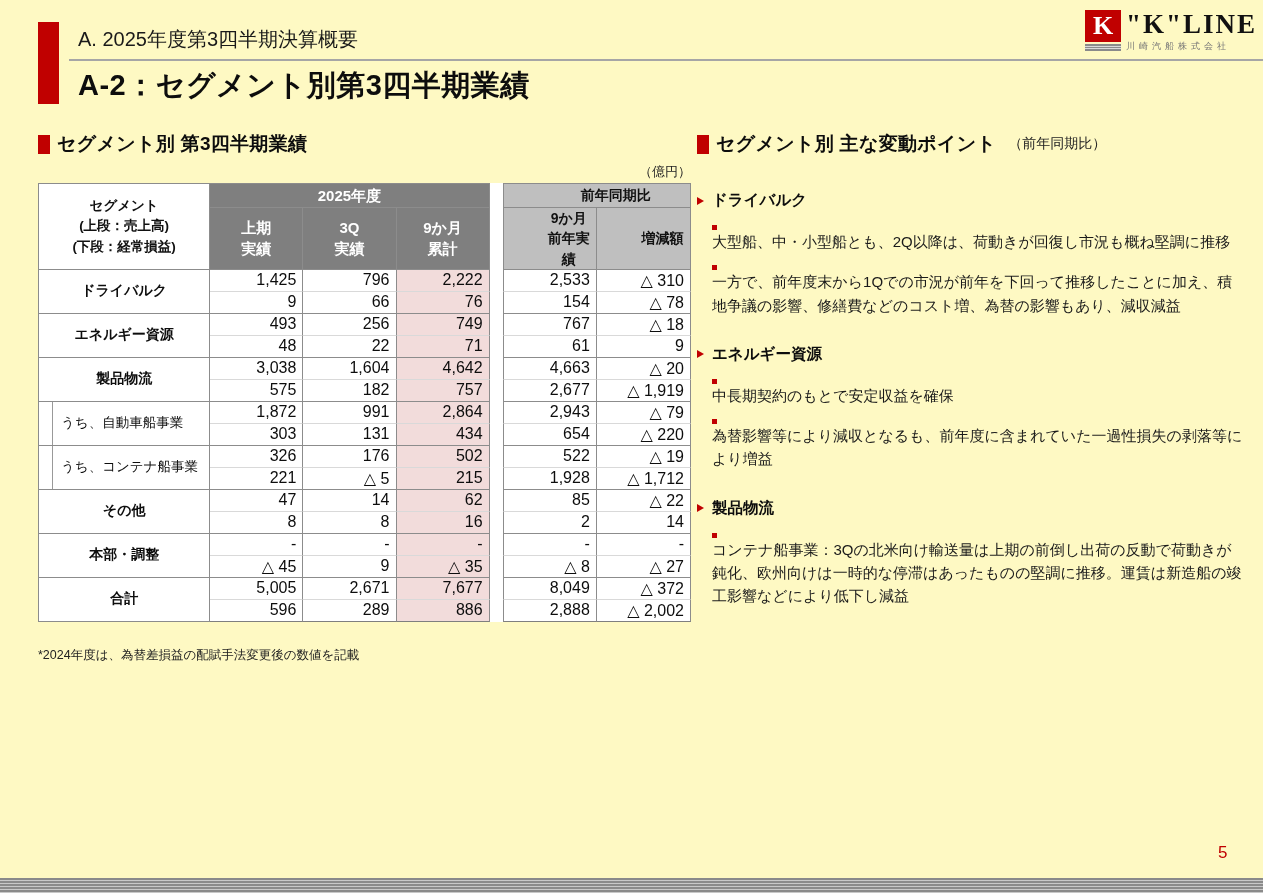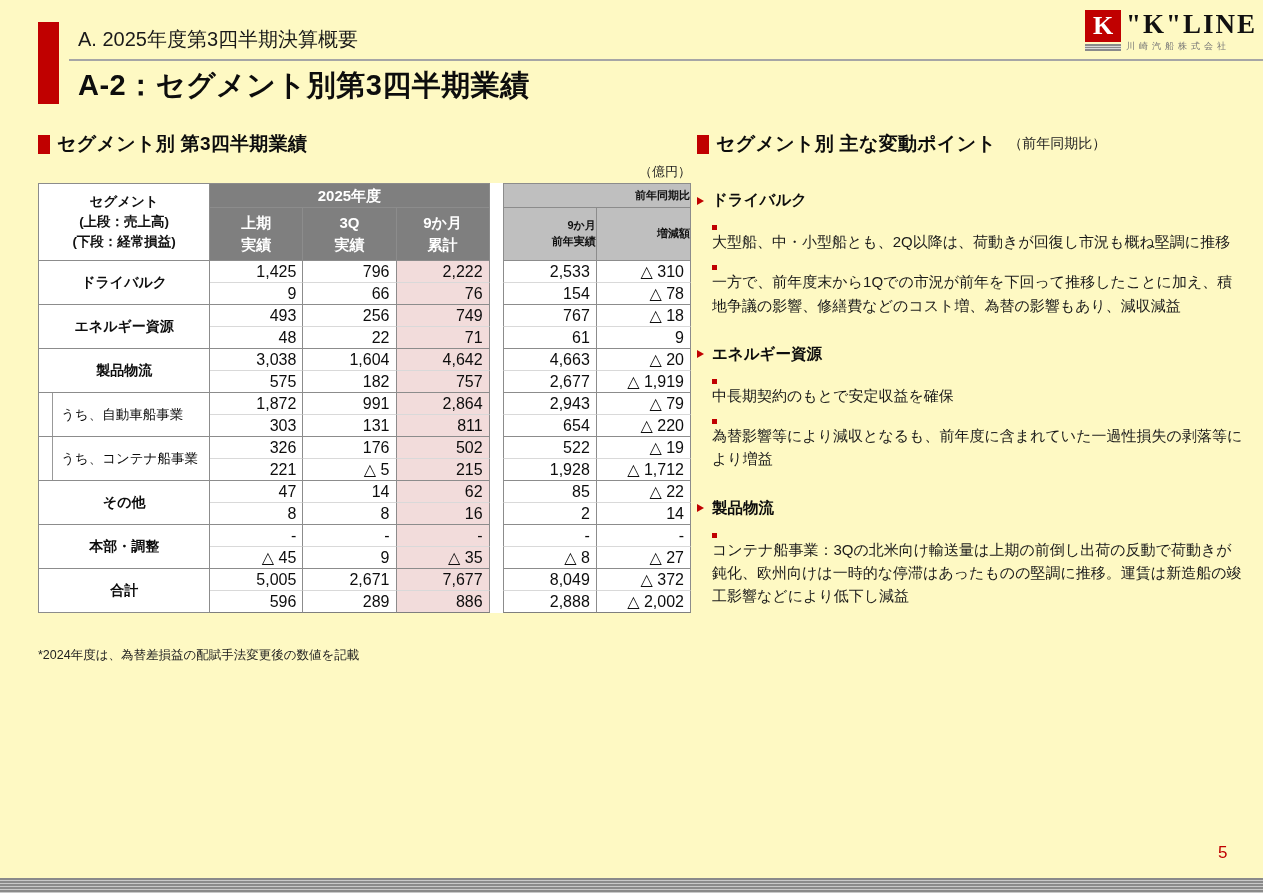--- a/index.html
+++ b/index.html
@@ -32,21 +32,21 @@
   
   .unit-label { position:absolute; left:38px; top:163px; width:653px; text-align:right; font-size:13px; color:#222; }
   .seg-table { position:absolute; left:38px; top:183px; border-collapse:separate; border-spacing:0; table-layout:fixed; width:653px; }
   .seg-table td, .seg-table th { overflow:hidden; }
   .seg-table th { font-weight:bold; }
   .c-label { width:172px; } .c-num { width:93px; } .c-gap { width:13px; } .c-yoy { width:94px; }
   .bd  { border-right:1px solid #8c8c8c; border-bottom:1px solid #8c8c8c; }
   .bl  { border-left:1px solid #8c8c8c; }
   .bt  { border-top:1px solid #8c8c8c; }
   .hdr-dark  { background:#7f7f7f; color:#ffffff; text-align:center; vertical-align:middle; font-size:15px; white-space:pre-line; line-height:1.45; }
-  .hdr-light { background:#bfbfbf; color:#111; font-weight:normal; text-align:right; vertical-align:middle; font-size:11px; white-space:pre-line; line-height:1.45;padding-left:38px; }
+  .hdr-light { background:#bfbfbf; color:#111; font-weight:normal; text-align:center; vertical-align:middle; font-size:14px; white-space:pre-line; line-height:1.45;padding-left:38px; }
   .hdr-seg   { background:#fff; color:#111; font-weight:normal; text-align:center; vertical-align:middle; font-size:13.5px; white-space:pre-line; line-height:1.5; }
   .row-h1 { height:25px; } .row-h2 { height:53px; }
   .gap-cell { border:none; background:#fff; }
   .seg-table td.num { text-align:right; padding-right:6px; font-size:16px; height:22px; vertical-align:middle; color:#0d0d0d; background:#fff; }
   .seg-table td.hl { background:#f2dcdb; }
   .seg-table tr.r-sales td.num { border-bottom-color:#d9d9d9; }
   .seg-table tr.r-last td { border-bottom-color:#7f7f7f; }
   .label-cell { text-align:center; vertical-align:middle; font-weight:bold; font-size:14px; background:#fff; color:#0d0d0d; }
   .label-cell.sub { font-weight:normal; font-size:13.5px; text-align:left; padding-left:22px;
     background-image:linear-gradient(#999,#999); background-size:1px 100%; background-position:13px 0; background-repeat:no-repeat; }
@@ -183,21 +183,21 @@
           <td class="num bd">1,872</td>
           <td class="num bd">991</td>
           <td class="num bd hl">2,864</td>
           <td class="gap-cell"></td>
           <td class="num bd bl">2,943</td>
           <td class="num bd">△ 79</td>
         </tr>
         <tr class="r-profit">
           <td class="num bd">303</td>
           <td class="num bd">131</td>
-          <td class="num bd hl">811</td>
+          <td class="num bd hl">434</td>
           <td class="gap-cell"></td>
           <td class="num bd bl">654</td>
           <td class="num bd">△ 220</td>
         </tr>
         <tr class="r-sales">
           <td rowspan="2" class="label-cell bd bl sub">うち、コンテナ船事業</td>
           <td class="num bd">326</td>
           <td class="num bd">176</td>
           <td class="num bd hl">502</td>
           <td class="gap-cell"></td>

